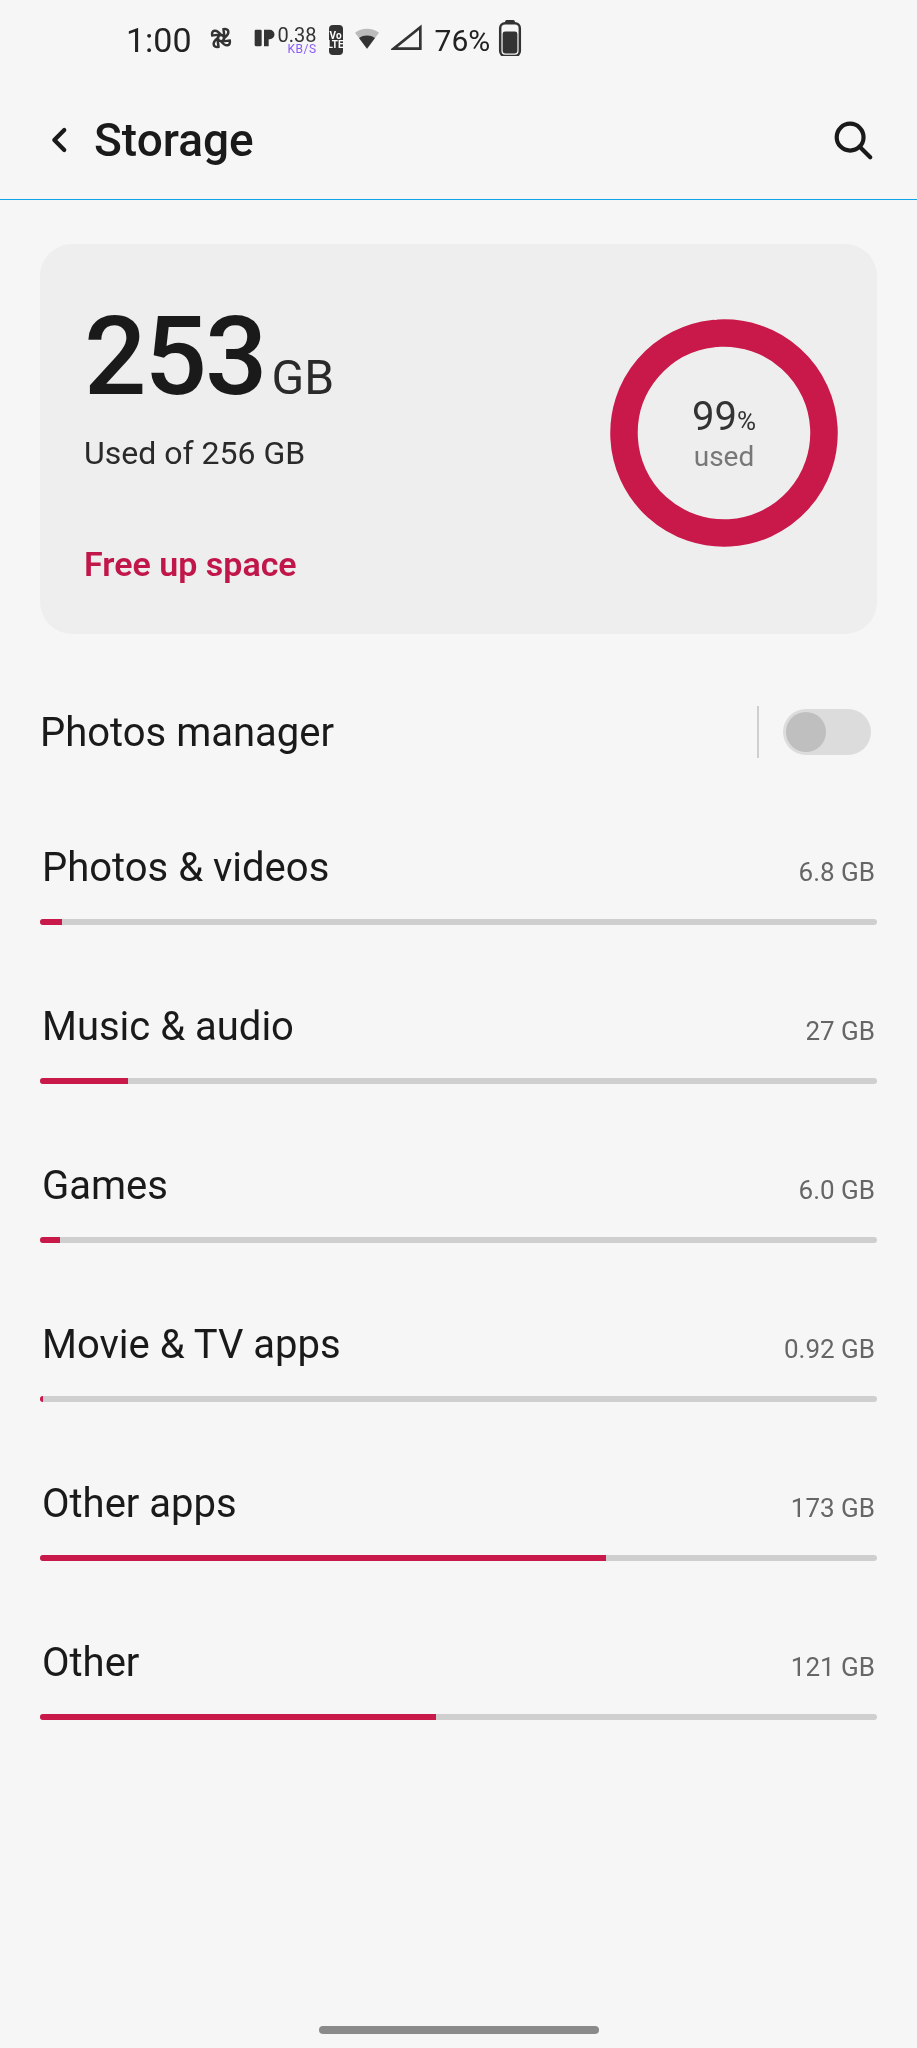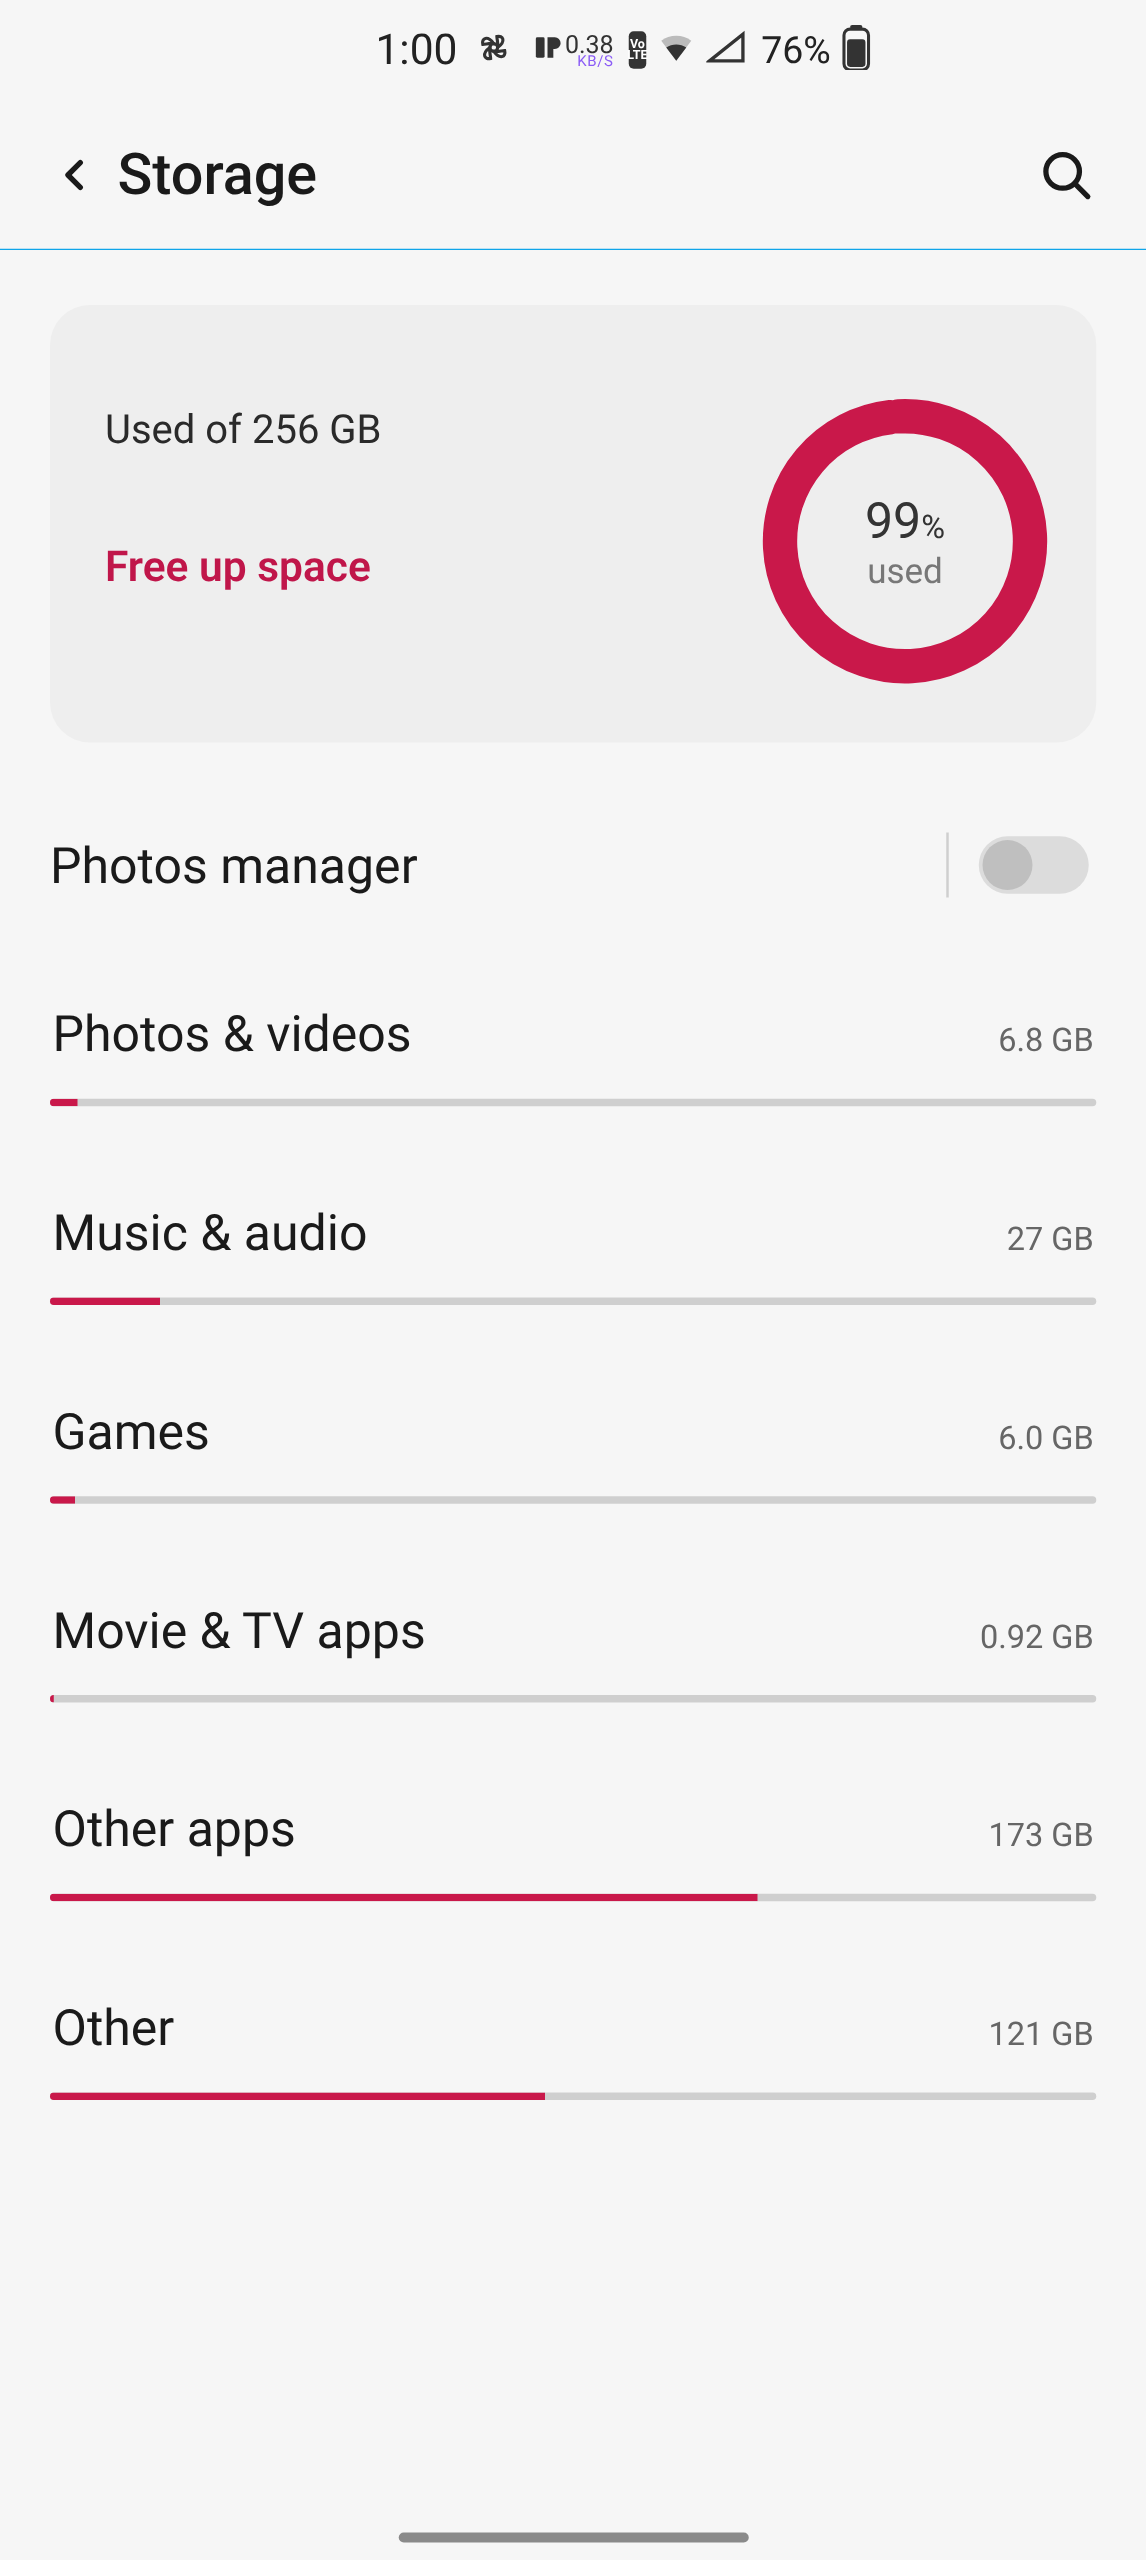--- a/index.html
+++ b/index.html
@@ -9,21 +9,21 @@
     font-family: -apple-system, BlinkMacSystemFont, "Segoe UI", Roboto, sans-serif;
     background: #f6f6f6;
     color: #1a1a1a;
     overflow: hidden;
     position: relative;
   }
   .statusbar {
     height: 80px;
     display: flex;
     align-items: center;
-    justify-content: center;
+    justify-content: flex-start;
     padding: 0 46px 0 0;
   }
   .statusbar-left {
     display: flex;
     align-items: center;
     gap: 14px;
     padding-left: 126px;
   }
   .statusbar-time {
     font-size: 34px;
@@ -285,20 +285,24 @@
       <circle cx="10.5" cy="10.5" r="7"></circle>
       <line x1="21" y1="21" x2="15.5" y2="15.5"></line>
     </svg>
   </div>
 </div>
 
 <div class="content">
 
   <div class="card">
     <div class="card-left">
+      <div class="used-amt">
+        <span class="used-num">253</span>
+        <span class="used-unit">GB</span>
+      </div>
       <div class="used-sub">Used of 256 GB</div>
       <div class="free-up">Free up space</div>
     </div>
     <div class="donut-wrap">
       <svg width="250" height="250" viewBox="0 0 100 100">
         <circle cx="50" cy="50" r="40" fill="none" stroke="#c9184a" stroke-width="11" stroke-dasharray="251.2" stroke-dashoffset="2.5" transform="rotate(-93 50 50)" stroke-linecap="round"></circle>
       </svg>
       <div class="donut-center">
         <div class="donut-pct">
           <span>99</span><span class="pct-sym">%</span>

